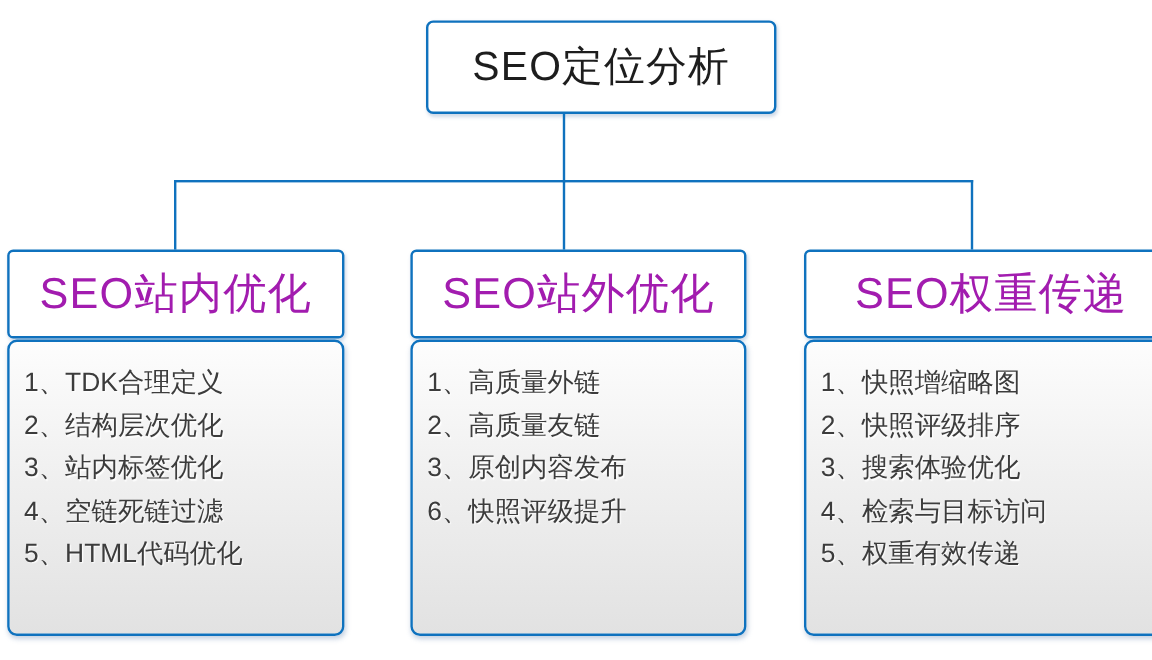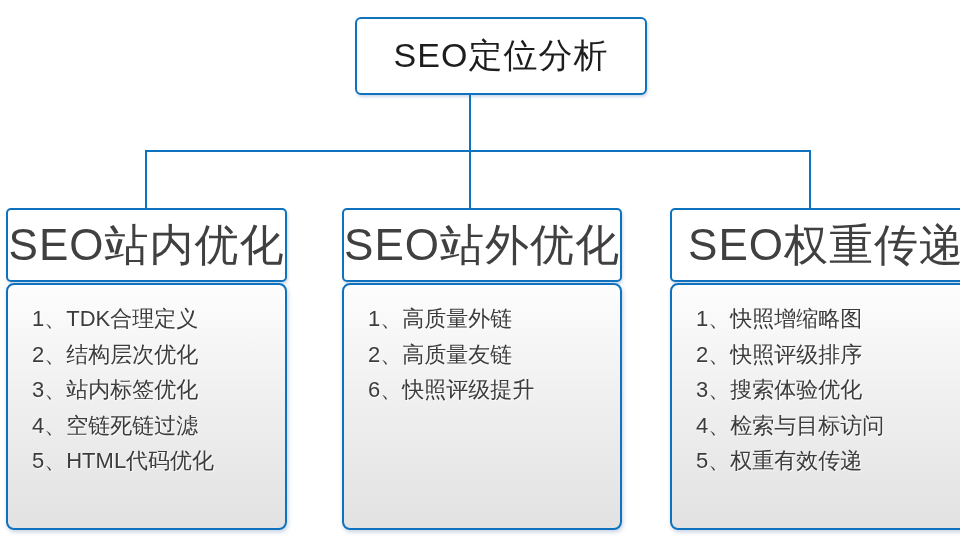--- a/index.html
+++ b/index.html
@@ -22,27 +22,27 @@
   #line-horizontal  { left:145px; top:150px; width:666px; height:2px; }
   #line-drop-left   { left:145px; top:150px; width:2px;  height:58px; }
   #line-drop-mid    { left:469px; top:150px; width:2px;  height:58px; }
   #line-drop-right  { left:809px; top:150px; width:2px;  height:58px; }
   .branch-header {
     position:absolute; top:208px; height:74px;
     border:2px solid var(--blue); background:#ffffff; border-radius:5px;
     display:flex; align-items:center; justify-content:center;
     box-shadow:1px 2px 3px rgba(120,150,190,0.35);
   }
-  .branch-header span { font-size:44px; color:#404040; letter-spacing:1px; white-space:nowrap; }
+  .branch-header span { font-size:36px; color:#a21caf; letter-spacing:1px; white-space:nowrap; }
   .branch-list {
     position:absolute; top:283px; height:247px;
     border:2px solid var(--blue); border-radius:8px;
     background:linear-gradient(to bottom, #fdfdfd 0%, #f0f0f0 45%, #e2e2e2 100%);
     box-shadow:1px 2px 4px rgba(110,140,180,0.4);
-    padding:16px 0 0 24px;
+    padding:16px 0 0 12px;
   }
   .list-item {
     font-size:22px; line-height:35.5px; color:#3c3c3c; white-space:nowrap;
     text-shadow:1px 1px 1px rgba(255,255,255,0.95);
   }
   .col-1 { left:6px;   width:281px; }
   .col-2 { left:330px; width:280px;margin-left:12px; }
   .col-3 { left:670px; width:312px; }
 </style>
 </head>
@@ -70,20 +70,21 @@
     <div class="list-item">4、空链死链过滤</div>
     <div class="list-item">5、HTML代码优化</div>
   </div>
 
   <div class="branch-header col-2">
     <span>SEO站外优化</span>
   </div>
   <div class="branch-list col-2">
     <div class="list-item">1、高质量外链</div>
     <div class="list-item">2、高质量友链</div>
+    <div class="list-item">3、原创内容发布</div>
     <div class="list-item">6、快照评级提升</div>
   </div>
 
   <div class="branch-header col-3">
     <span>SEO权重传递</span>
   </div>
   <div class="branch-list col-3">
     <div class="list-item">1、快照增缩略图</div>
     <div class="list-item">2、快照评级排序</div>
     <div class="list-item">3、搜索体验优化</div>

